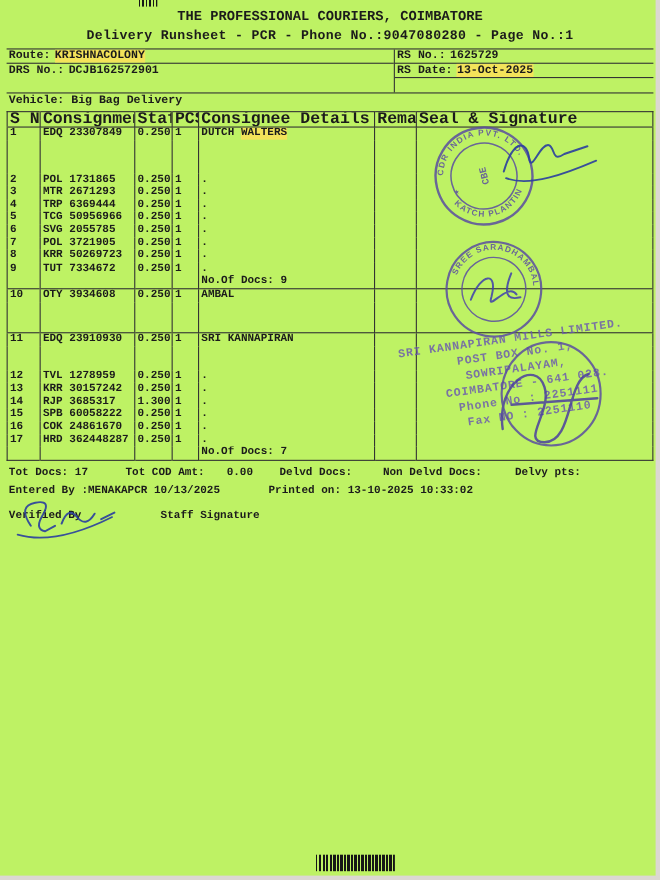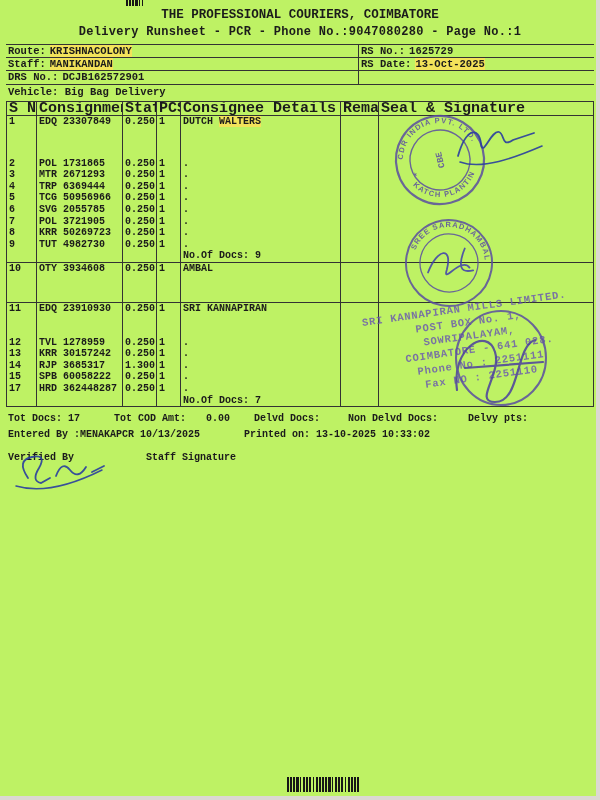--- a/index.html
+++ b/index.html
@@ -54,23 +54,20 @@
 
   <div class="barcode barcode-top"></div>
 
   <div class="doc-title">THE PROFESSIONAL COURIERS, COIMBATORE</div>
   <div class="doc-subtitle">Delivery Runsheet - PCR - Phone No.:9047080280 - Page No.:1</div>
 
   <div class="meta">
     <div class="meta-left">
       <div class="meta-row">
         <span>Route:</span><span class="val hl">KRISHNACOLONY</span>
-      </div>
-      <div class="meta-row">
-        <span>Staff:</span><span class="val hl">MANIKANDAN</span>
       </div>
       <div class="meta-row last">
         <span>DRS No.:</span><span class="val">DCJB162572901</span>
       </div>
     </div>
     <div class="meta-right">
       <div class="meta-row">
         <span>RS No.:</span><span class="val">1625729</span>
       </div>
       <div class="meta-row">
@@ -183,21 +180,21 @@
           <td>8</td>
           <td>KRR 50269723</td>
           <td>0.250</td>
           <td>1</td>
           <td>.</td>
           <td></td>
           <td></td>
         </tr>
         <tr class="item">
           <td>9</td>
-          <td>TUT 4982730</td>
+          <td>TUT 7334672</td>
           <td>0.250</td>
           <td>1</td>
           <td>.</td>
           <td></td>
           <td></td>
         </tr>
         <tr class="note">
           <td></td>
           <td></td>
           <td></td>
@@ -283,20 +280,29 @@
           <td>RJP 3685317</td>
           <td>1.300</td>
           <td>1</td>
           <td>.</td>
           <td></td>
           <td></td>
         </tr>
         <tr class="item">
           <td>15</td>
           <td>SPB 60058222</td>
+          <td>0.250</td>
+          <td>1</td>
+          <td>.</td>
+          <td></td>
+          <td></td>
+        </tr>
+        <tr class="item">
+          <td>16</td>
+          <td>COK 24861670</td>
           <td>0.250</td>
           <td>1</td>
           <td>.</td>
           <td></td>
           <td></td>
         </tr>
         <tr class="item">
           <td>17</td>
           <td>HRD 362448287</td>
           <td>0.250</td>

